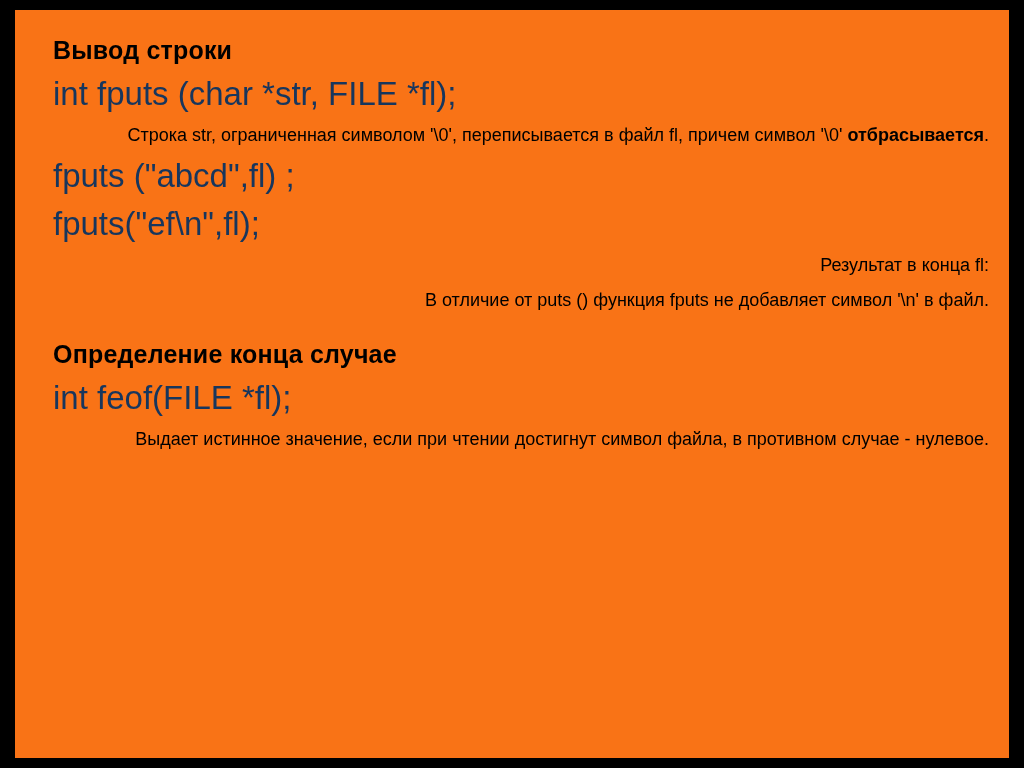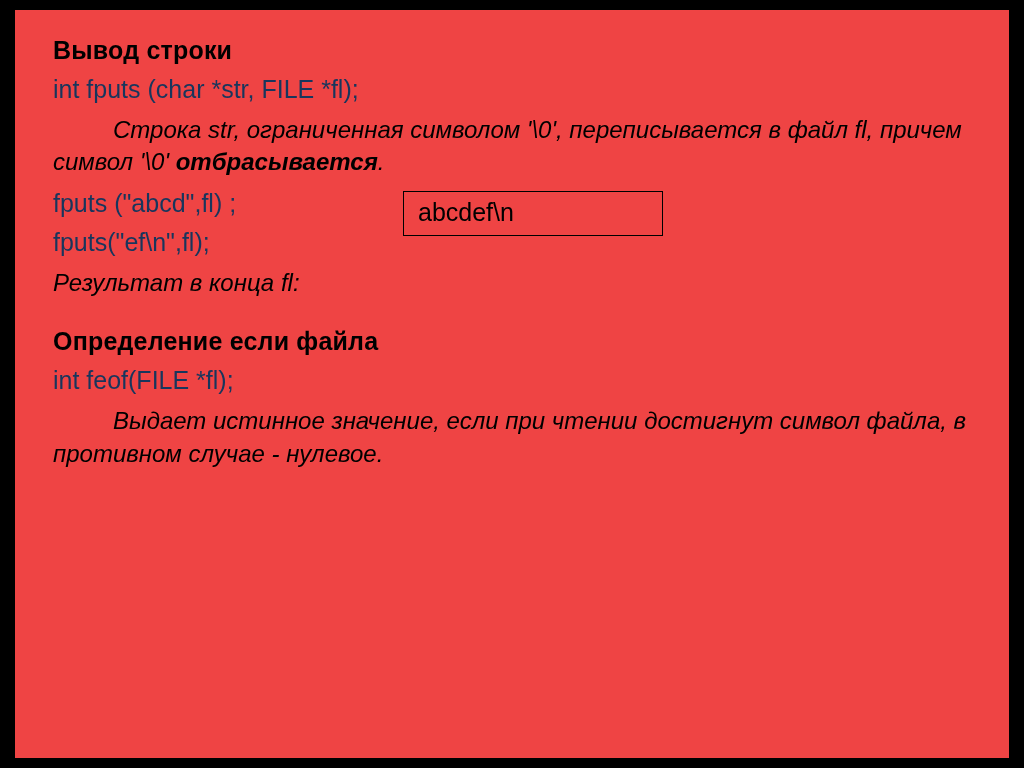--- a/index.html
+++ b/index.html
@@ -9,43 +9,42 @@
     height: 768px;
     background: #000;
     font-family: Arial, Helvetica, sans-serif;
   }
   .page {
     position: absolute;
     left: 15px;
     top: 10px;
     width: 994px;
     height: 748px;
-    background: #ef4444;
+    background: #f97316;
     box-sizing: border-box;
     padding: 26px 20px 20px 38px;
   }
   .heading {
     font-weight: bold;
     font-size: 25px;
     color: #000;
     margin-bottom: 10px;
     letter-spacing: 0.2px;
   }
   .blue {
     color: #17365D;
-    font-size: 25px;
+    font-size: 33px;
     margin-bottom: 10px;
   }
   .para {
-    font-size: 24px;
+    font-size: 18px;
     color: #000;
     line-height: 1.35;
     margin-bottom: 10px;
-    text-align: left;
-    font-style: italic;
+    text-align: right;
   }
   .indent {
     text-indent: 60px;
   }
   .bold { font-weight: bold; }
   .row {
     display: flex;
     flex-direction: row;
     align-items: flex-start;
   }
@@ -75,29 +74,27 @@
 
   <div class="para indent">
     <span>Строка str, ограниченная символом '\0', переписывается в файл fl, причем символ '\0' </span><span class="bold">отбрасывается</span><span>.</span>
   </div>
 
   <div class="row">
     <div class="col-left">
       <div class="blue">fputs ("abcd",fl) ;</div>
       <div class="blue">fputs("ef\n",fl);</div>
     </div>
-    <div>
-      <div class="box">abcdef\n</div>
-    </div>
   </div>
 
   <div class="para">Результат  в конца fl:</div>
 
+  <div class="para indent">В отличие от puts () функция  fputs не добавляет символ '\n' в файл.</div>
 
   <div class="spacer"></div>
 
-  <div class="heading">Определение если файла</div>
+  <div class="heading">Определение конца случае</div>
 
   <div class="blue" style="">int feof(FILE *fl);</div>
 
   <div class="para indent">Выдает истинное значение, если при чтении достигнут символ файла, в противном случае - нулевое.</div>
 
 </div>
 
 </body></html>

